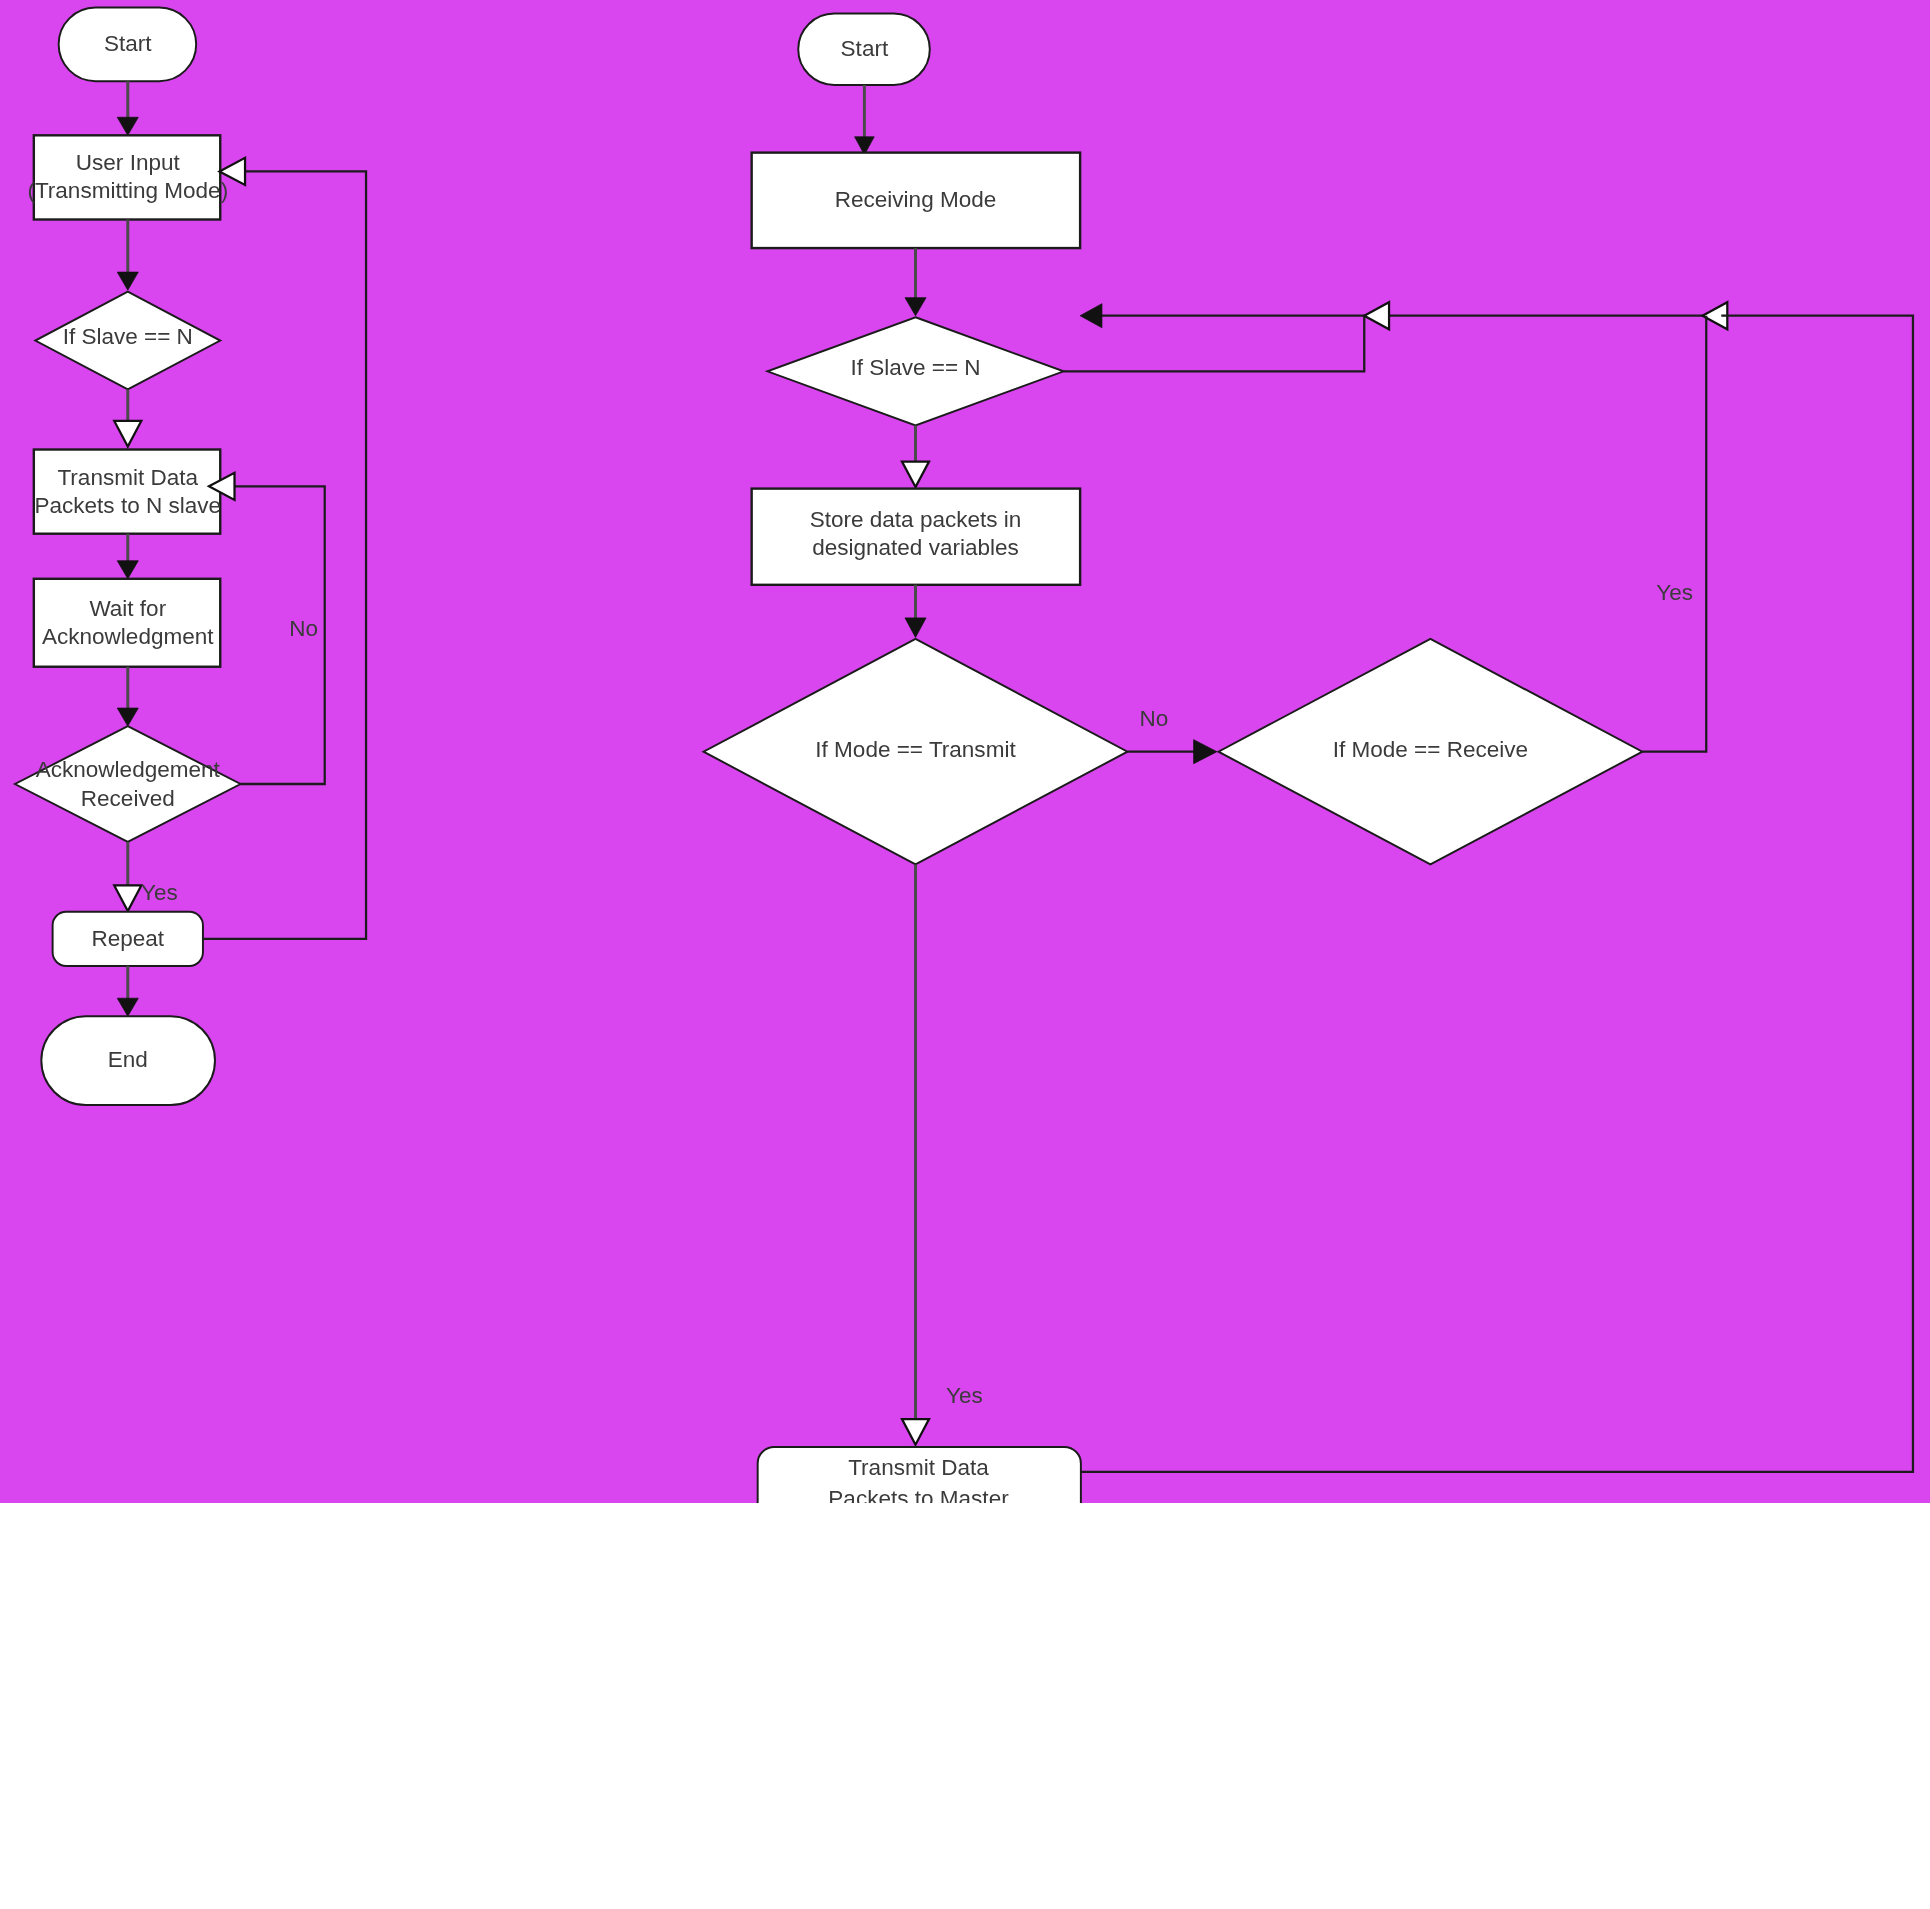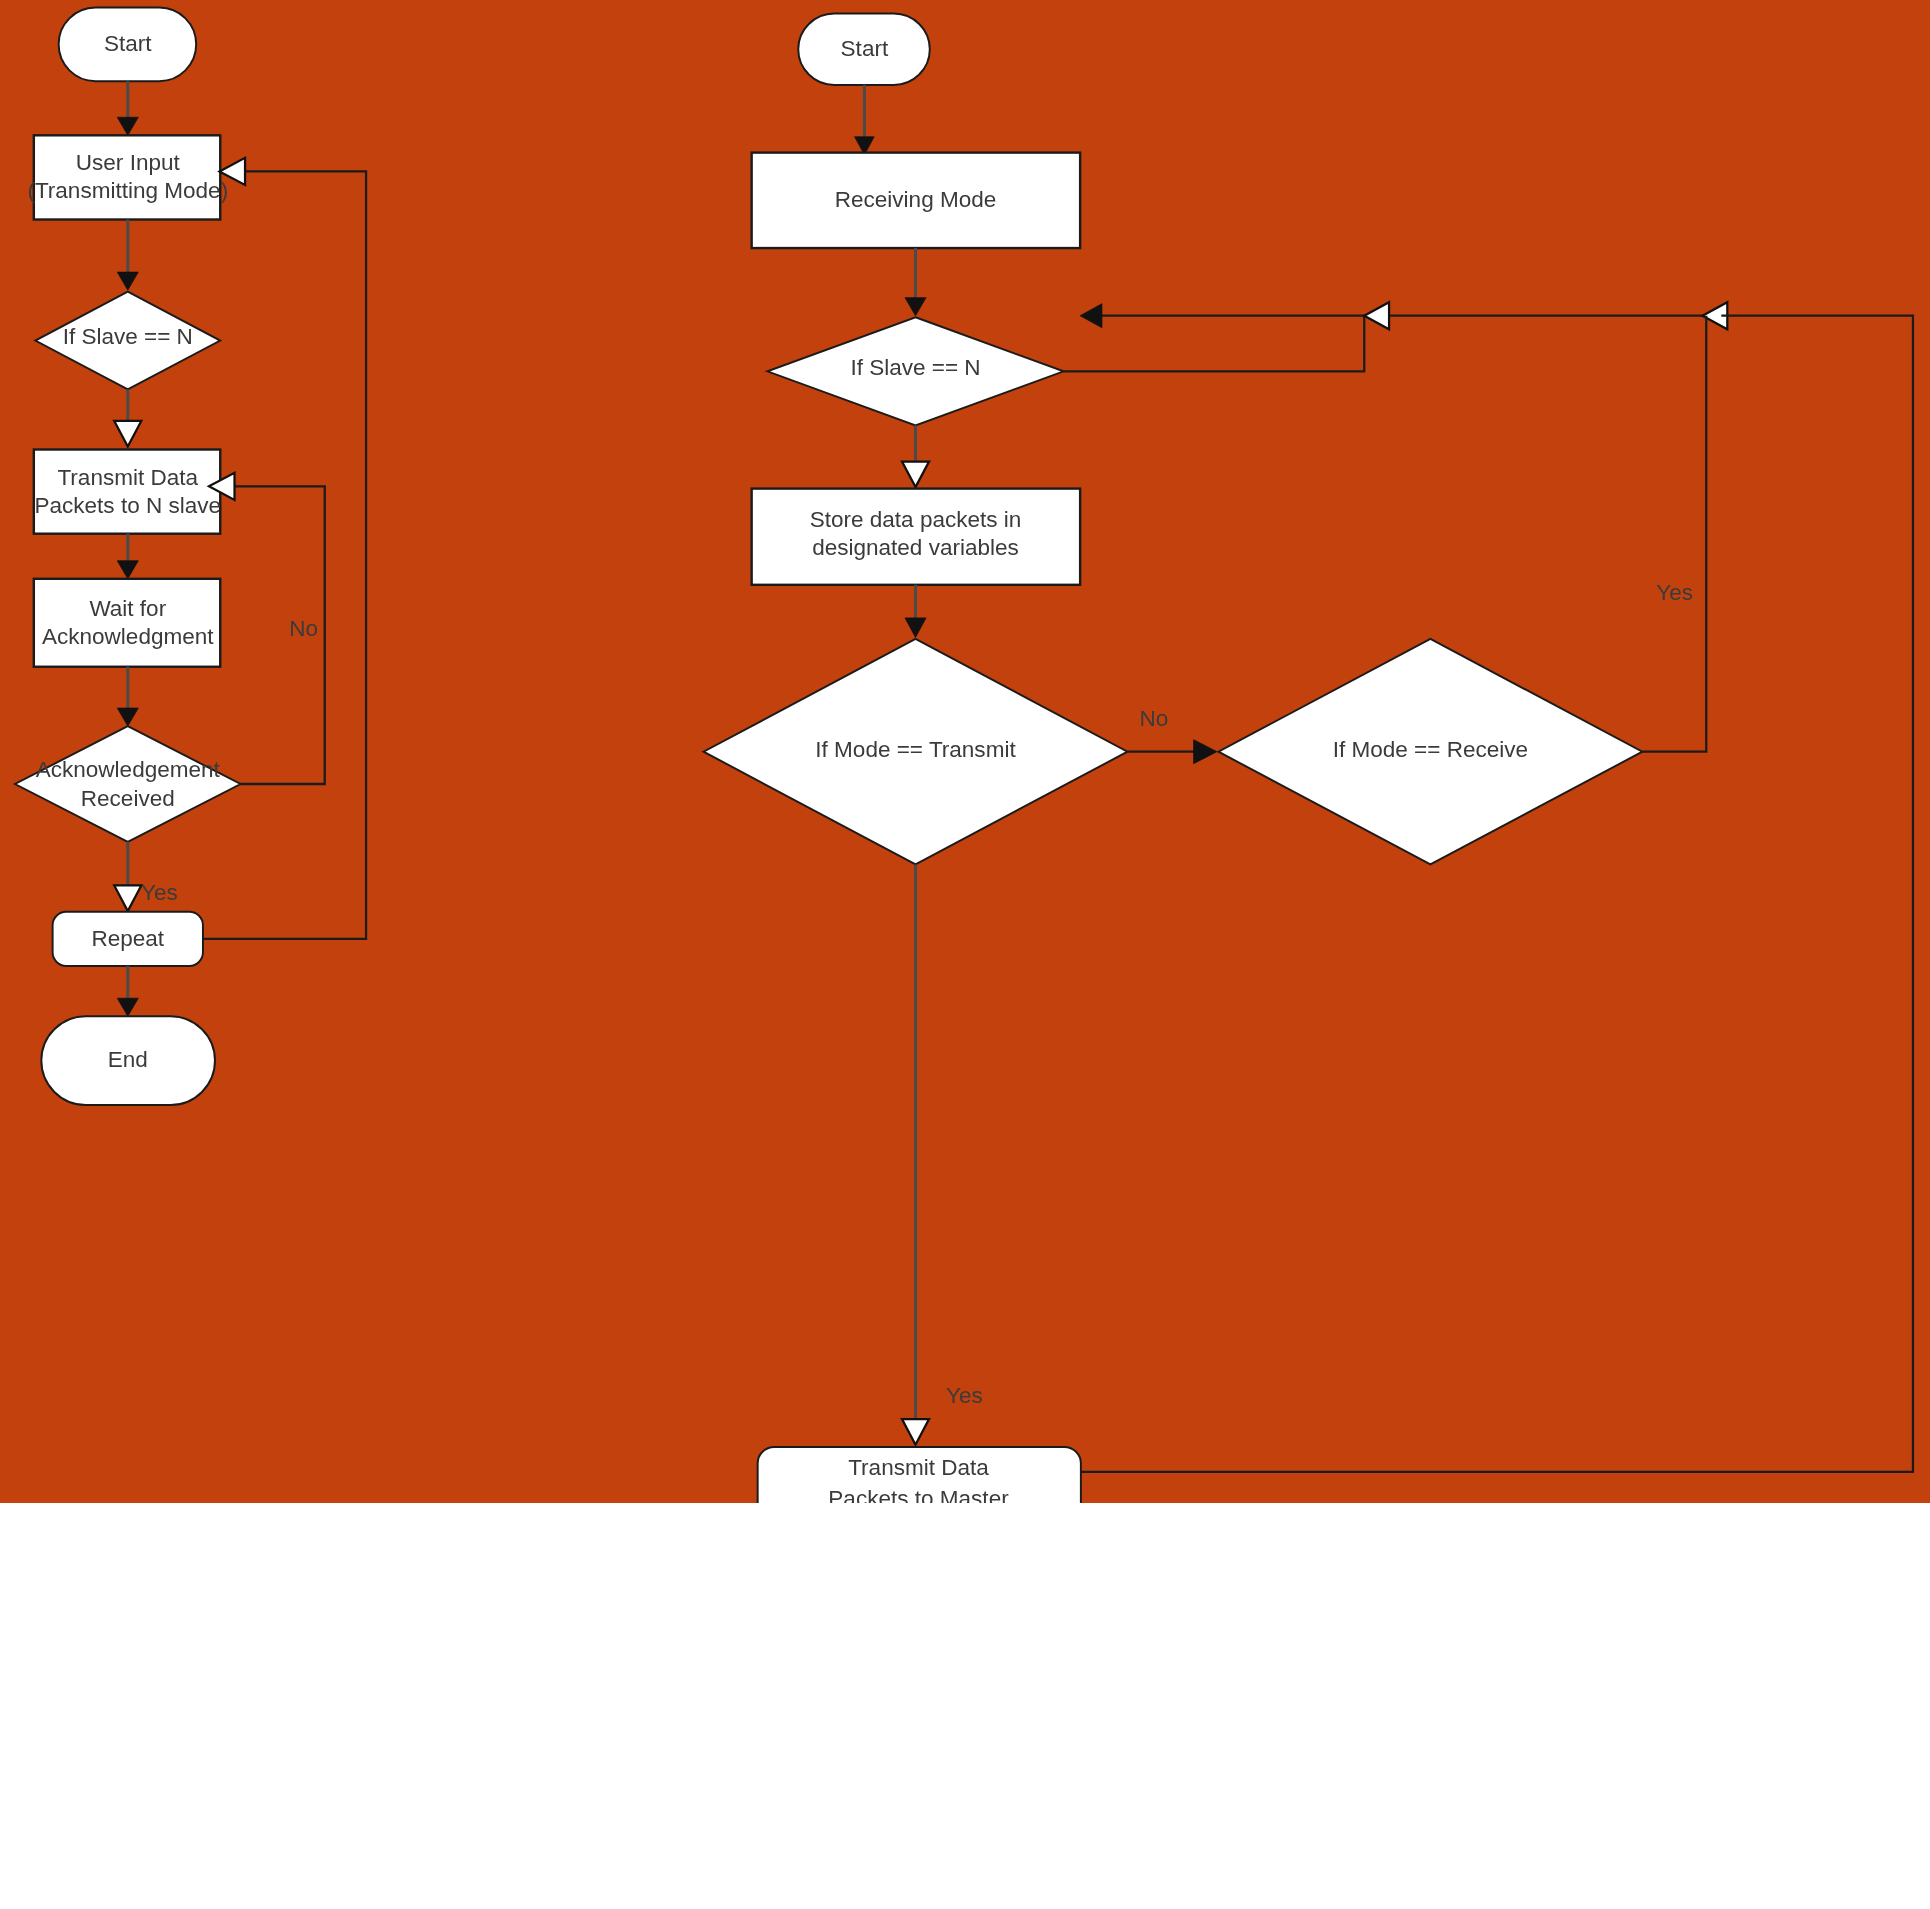--- a/index.html
+++ b/index.html
@@ -1,17 +1,17 @@
 <!DOCTYPE html>
 <html style="font-size:12px"><head>
 <meta charset="utf-8">
 <style>
   html,body{margin:0;padding:0;background:#ffffff;}
   body{font-family:"Liberation Sans",sans-serif;}
-  #page{position:relative;width:1931px;height:1503px;background:#c2410c;overflow:hidden;}
+  #page{position:relative;width:1931px;height:1503px;background:#d946ef;overflow:hidden;}
   svg{display:block;}
   .nodelabel{font-family:"Liberation Sans",sans-serif;font-size:30px;fill:#3b3b3b;text-anchor:middle;dominant-baseline:middle;}
   .edgelabel{font-family:"Liberation Sans",sans-serif;font-size:30px;fill:#3b3b3b;text-anchor:middle;dominant-baseline:middle;}
   .caption{font-family:"Liberation Serif",serif;font-size:62px;font-weight:bold;fill:#000;text-anchor:middle;dominant-baseline:middle;}
   .shape{fill:#ffffff;stroke:#1b1b1b;stroke-width:3.2;}
   .shape-thin{fill:#ffffff;stroke:#1b1b1b;stroke-width:2.6;}
   .edge{stroke:#4a4a4a;stroke-width:4;fill:none;}
   .edge-thin{stroke:#1b1b1b;stroke-width:3;fill:none;}
   .ahead-solid{fill:#111;stroke:#111;stroke-width:1;}
   .ahead-hollow{fill:#ffffff;stroke:#111;stroke-width:3;}

